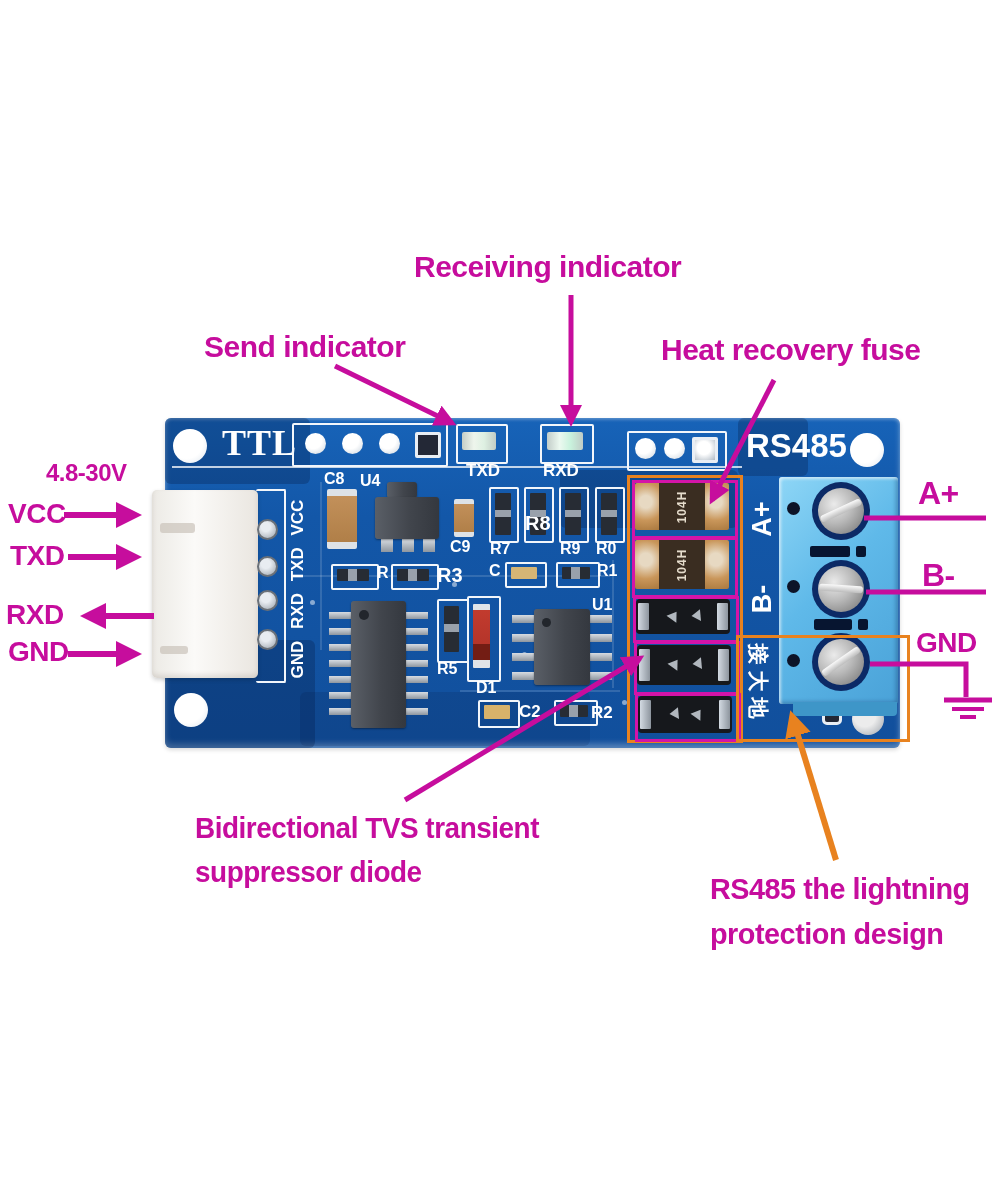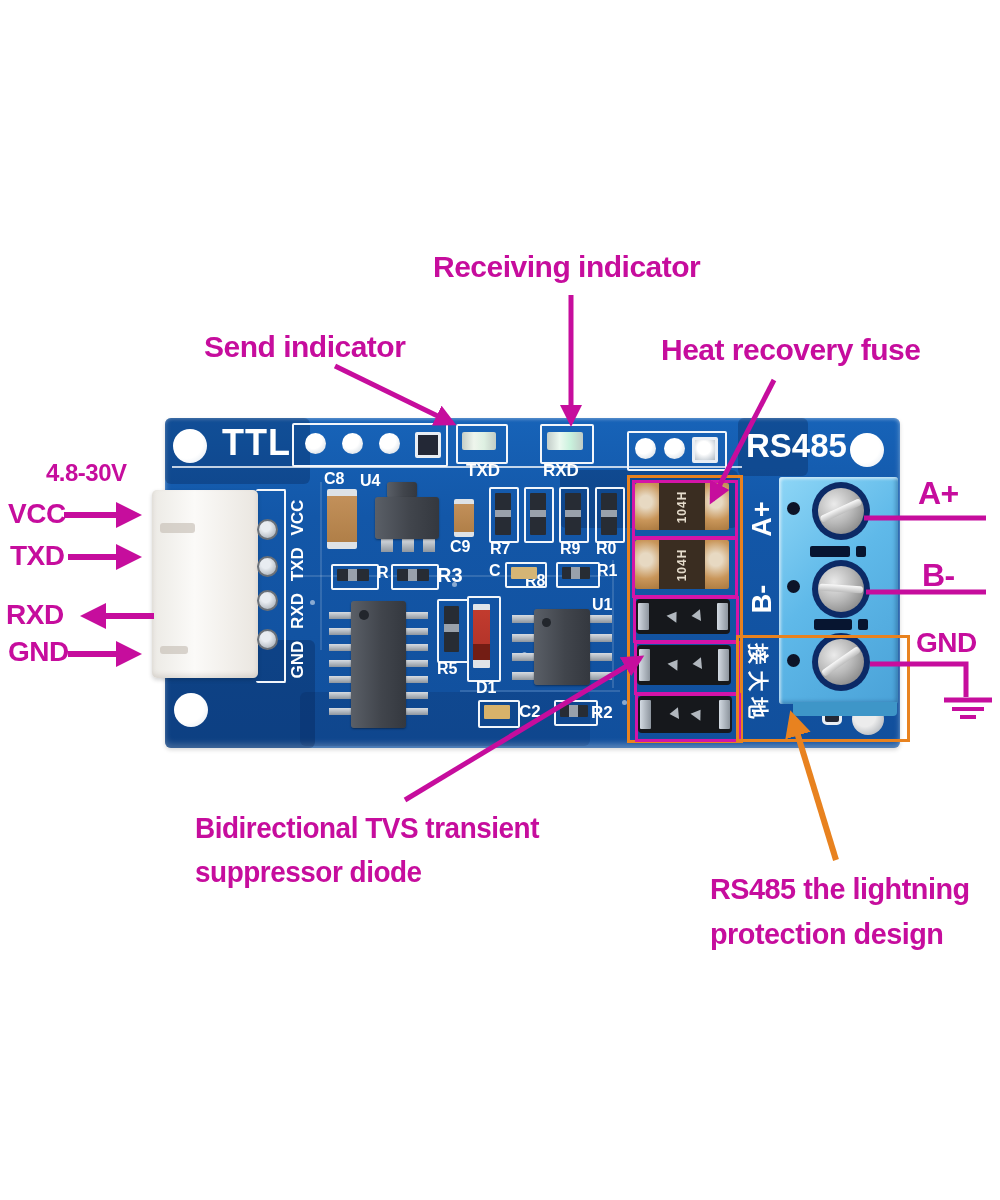--- a/index.html
+++ b/index.html
@@ -82,21 +82,21 @@
   <div class="via" style="left:700px;top:560px;"></div>
 
   <div class="trace" style="left:172px;top:466px;width:570px;height:2px;background:rgba(255,255,255,.75);z-index:4;"></div>
 
   <div class="hole" style="left:173px;top:429px;"></div>
   <div class="hole" style="left:850px;top:433px;"></div>
   <div class="hole" style="left:174px;top:693px;"></div>
   <div class="hole" style="left:852px;top:703px;width:32px;height:32px;background:radial-gradient(circle at 40% 40%, #ececec 40%, #9aa0a8 100%);"></div>
   <div class="padsq" style="left:822px;top:707px;width:14px;height:12px;border-radius:5px;"></div>
 
-  <div class="silk" style="left:222px;top:422px;font-size:36px;letter-spacing:1px;">TTL</div>
+  <div class="silk" style="left:222px;top:422px;font-size:36px;letter-spacing:1px;font-family:Liberation Serif, serif;">TTL</div>
   <div class="silk" style="left:746px;top:427px;font-size:33px;">RS485</div>
 
   <div class="silkbox" style="left:292px;top:423px;width:152px;height:40px;"></div>
   <div class="pad" style="left:305px;top:433px;"></div>
   <div class="pad" style="left:342px;top:433px;"></div>
   <div class="pad" style="left:379px;top:433px;"></div>
   <div class="padsq" style="left:415px;top:432px;"></div>
 
   <div class="silkbox" style="left:456px;top:424px;width:48px;height:36px;"></div>
   <div class="led" style="left:462px;top:432px;width:34px;height:18px;background:linear-gradient(90deg,#c4cdc6 0%,#eef5ec 35%,#def0e2 65%,#c2ccc5 100%);"></div>
@@ -130,21 +130,21 @@
   <div class="resv" style="left:524px;top:487px;width:26px;height:52px;"></div>
   <div class="resbody" style="left:530px;top:493px;width:16px;height:42px;"></div>
     <div class="resband" style="left:530px;top:510px;width:16px;height:7px;"></div>
   <div class="resv" style="left:559px;top:487px;width:26px;height:52px;"></div>
   <div class="resbody" style="left:565px;top:493px;width:16px;height:42px;"></div>
     <div class="resband" style="left:565px;top:510px;width:16px;height:7px;"></div>
   <div class="resv" style="left:595px;top:487px;width:26px;height:52px;"></div>
   <div class="resbody" style="left:601px;top:493px;width:16px;height:42px;"></div>
     <div class="resband" style="left:601px;top:510px;width:16px;height:7px;"></div>
   <div class="silk" style="left:490px;top:540px;font-size:16px;">R7</div>
-  <div class="silk" style="left:525px;top:572px;font-size:16px;">R8</div>
+  <div class="silk" style="left:525px;top:512px;font-size:20px;">R8</div>
   <div class="silk" style="left:560px;top:540px;font-size:16px;">R9</div>
   <div class="silk" style="left:596px;top:540px;font-size:16px;">R0</div>
 
   <div class="resv" style="left:331px;top:564px;width:44px;height:22px;"></div>
   <div class="resbody" style="left:337px;top:569px;width:32px;height:12px;"></div>
     <div class="resband" style="left:348px;top:569px;width:9px;height:12px;"></div>
   <div class="silk" style="left:377px;top:564px;font-size:16px;">R</div>
   <div class="resv" style="left:391px;top:564px;width:44px;height:22px;"></div>
   <div class="resbody" style="left:397px;top:569px;width:32px;height:12px;"></div>
     <div class="resband" style="left:408px;top:569px;width:9px;height:12px;"></div>
@@ -295,21 +295,21 @@
     <path d="M870,664 L966,664 L966,697" stroke="#c60d9d" stroke-width="5" fill="none"></path>
     <g>
       <path d="M944,700 L992,700" stroke="#c60d9d" stroke-width="5" fill="none"></path>
       <path d="M952,709 L984,709" stroke="#c60d9d" stroke-width="4" fill="none"></path>
       <path d="M960,717 L976,717" stroke="#c60d9d" stroke-width="4" fill="none"></path>
     </g>
     <path d="M405,800 L640,658" stroke="#c60d9d" stroke-width="5" fill="none" marker-end="url(#am)"></path>
     <path d="M836,860 L792,716" stroke="#e8821f" stroke-width="6" fill="none" marker-end="url(#ao)"></path>
   </svg>
 
-  <div class="ann" style="left:433px;top:250px;font-size:30px;">Receiving indicator</div>
+  <div class="ann" style="left:414px;top:250px;font-size:30px;">Receiving indicator</div>
   <div class="ann" style="left:661px;top:333px;font-size:30px;">Heat recovery fuse</div>
   <div class="ann" style="left:204px;top:330px;font-size:30px;">Send indicator</div>
 
   <div class="ann" style="left:46px;top:459px;font-size:24px;">4.8-30V</div>
   <div class="ann" style="left:8px;top:498px;font-size:28px;">VCC</div>
   <div class="ann" style="left:10px;top:540px;font-size:28px;">TXD</div>
   <div class="ann" style="left:6px;top:599px;font-size:28px;">RXD</div>
   <div class="ann" style="left:8px;top:636px;font-size:28px;">GND</div>
 
   <div class="ann" style="left:918px;top:475px;font-size:32px;">A+</div>

